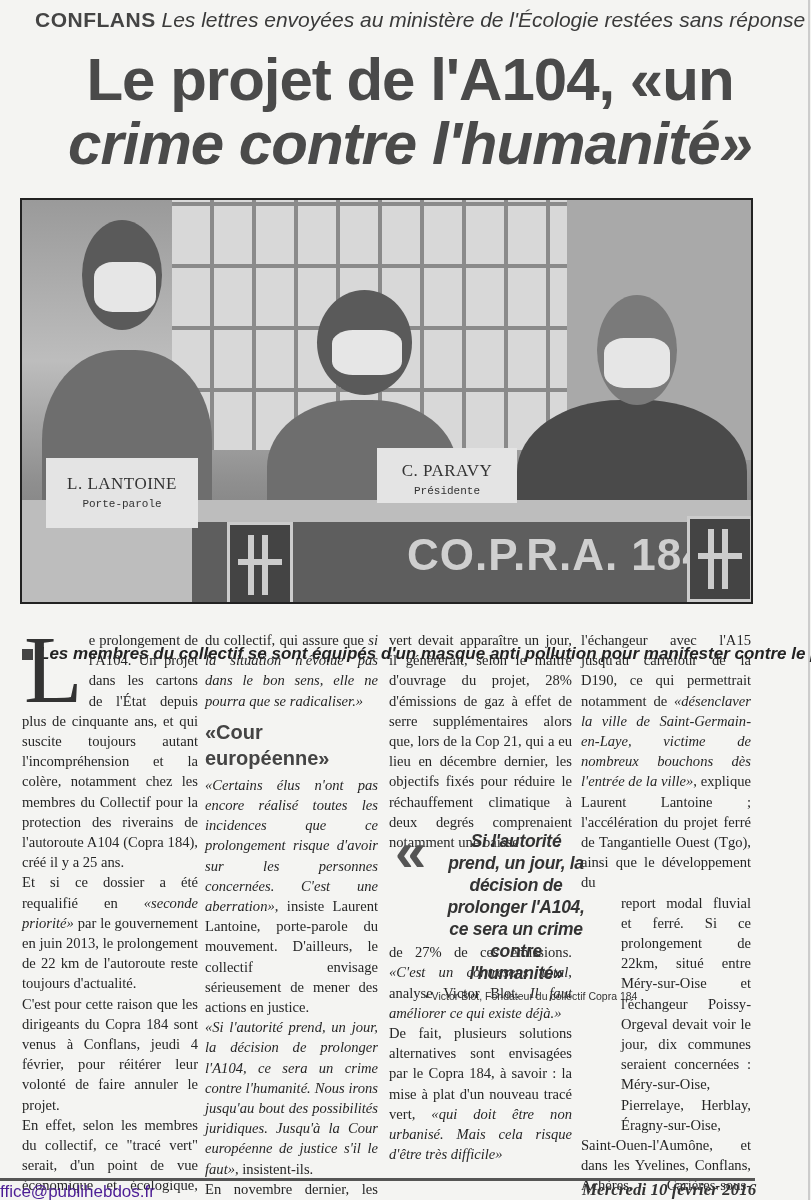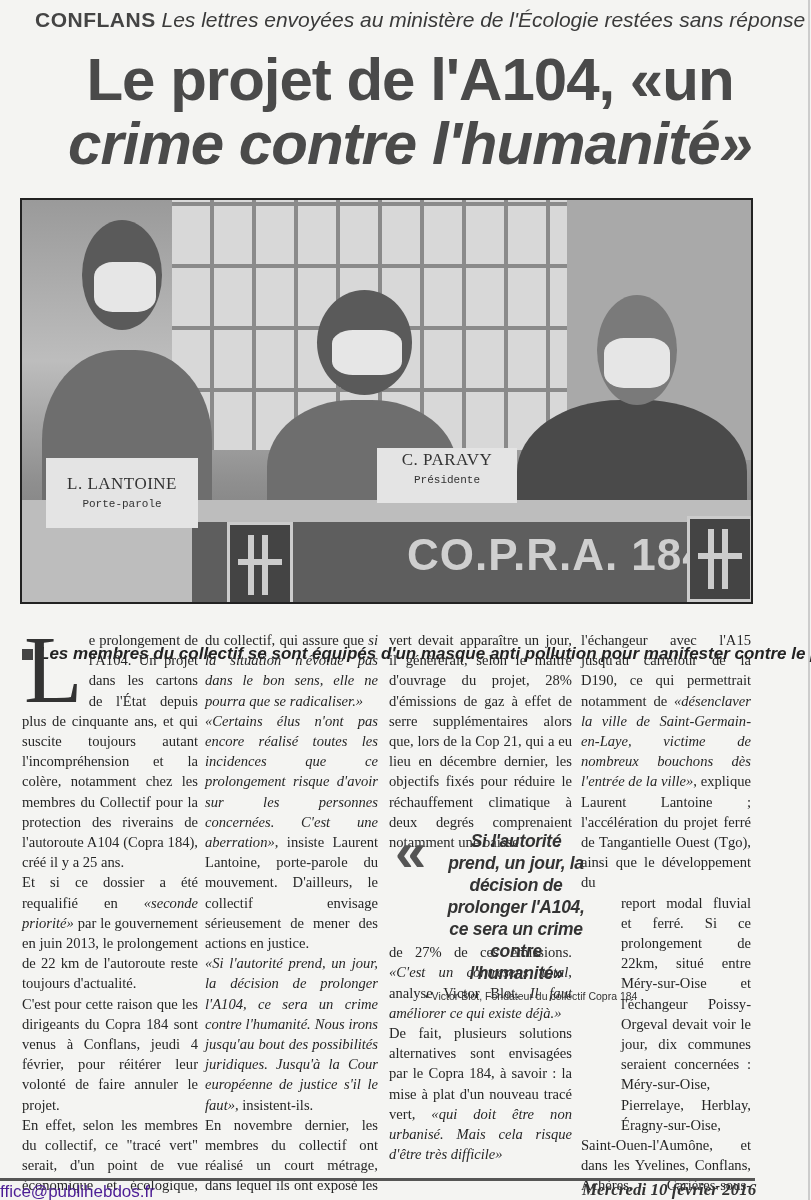--- a/index.html
+++ b/index.html
@@ -137,38 +137,39 @@
   <div class="banner">
     <div class="a-sign" style="left:35px;top:0;"></div>
     <div class="banner-text">CO.P.R.A. 184</div>
     <div class="a-sign" style="left:495px;top:-6px;"></div>
   </div>
   <div class="nameplate" style="left:24px;top:258px;width:152px;height:70px;">
     <div class="n">L. LANTOINE</div>
     <div class="r">Porte-parole</div>
   </div>
   <div class="nameplate" style="left:355px;top:248px;width:140px;height:55px;">
-    <div class="n" style="margin-top:2px;">C. PARAVY</div>
+    <div class="n" style="margin-top:13px;">C. PARAVY</div>
     <div class="r">Présidente</div>
   </div>
 </div>
 
 <div class="caption">
   <span class="sq"></span><span>Les membres du collectif se sont équipés d'un masque anti pollution pour manifester contre le projet de l'A 104.</span>
 </div>
 
 <div class="col col1">
   <p><span class="dropcap">L</span><span>e prolongement de l'A104. Un projet dans les cartons de l'État depuis plus de cinquante ans, et qui suscite toujours autant l'incompréhension et la colère, notamment chez les membres du Collectif pour la protection des riverains de l'autoroute A104 (Copra 184), créé il y a 25 ans.</span></p>
   <p><span>Et si ce dossier a été requalifié en </span><i>«seconde priorité»</i><span> par le gouvernement en juin 2013, le prolongement de 22 km de l'autoroute reste toujours d'actualité.</span></p>
   <p>C'est pour cette raison que les dirigeants du Copra 184 sont venus à Conflans, jeudi 4 février, pour réitérer leur volonté de faire annuler le projet.</p>
   <p><span>En effet, selon les membres du collectif, ce "tracé vert" serait, d'un point de vue économique et écologique, </span><i>«un échec majeur et totalement inutile. Ce projet est inconcevable, car il modifierait significativement le paysage traversé. Des poumons verts seraient entièrement détruits</i></p>
 </div>
 
 <div class="col col2">
   <p><span>du collectif, qui assure que </span><i>si la situation n'évolue pas dans le bon sens, elle ne pourra que se radicaliser.»</i></p>
+  <div class="subhead">«Cour européenne»</div>
   <p><i>«Certains élus n'ont pas encore réalisé toutes les incidences que ce prolongement risque d'avoir sur les personnes concernées. C'est une aberration»</i><span>, insiste Laurent Lantoine, porte-parole du mouvement. D'ailleurs, le collectif envisage sérieusement de mener des actions en justice.</span></p>
   <p><i>«Si l'autorité prend, un jour, la décision de prolonger l'A104, ce sera un crime contre l'humanité. Nous irons jusqu'au bout des possibilités juridiques. Jusqu'à la Cour européenne de justice s'il le faut»</i><span>, insistent-ils.</span></p>
   <p>En novembre dernier, les membres du collectif ont réalisé un court métrage, dans lequel ils ont exposé les conséquences du prolongement de l'A104.</p>
 
 </div>
 
 <div class="col col3">
   <p>vert devait apparaître un jour, il génèrerait, selon le maître d'ouvrage du projet, 28% d'émissions de gaz à effet de serre supplémentaires alors que, lors de la Cop 21, qui a eu lieu en décembre dernier, les objectifs fixés pour réduire le réchauffement climatique à deux degrés comprenaient notamment une baisse</p>
   <p style="margin-top:90px;"><span>de 27% de ces émissions. </span><i>«C'est un contresens total</i><span>, analyse Victor Blot. </span><i>Il faut améliorer ce qui existe déjà.»</i></p>
   <p><span>De fait, plusieurs solutions alternatives sont envisagées par le Copra 184, à savoir : la mise à plat d'un nouveau tracé vert, </span><i>«qui doit être non urbanisé. Mais cela risque d'être très difficile»</i></p>

